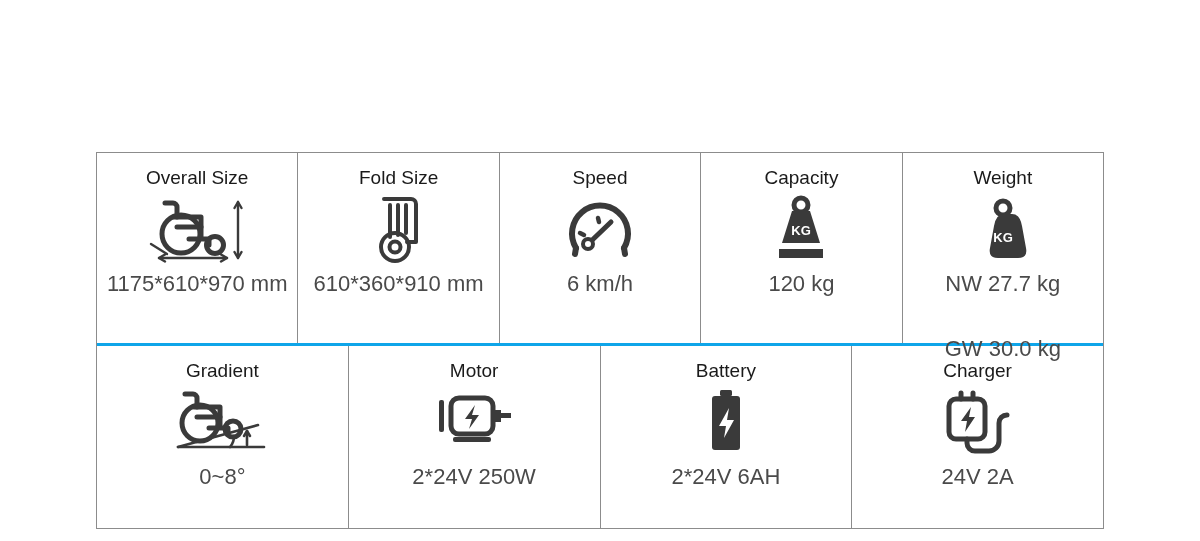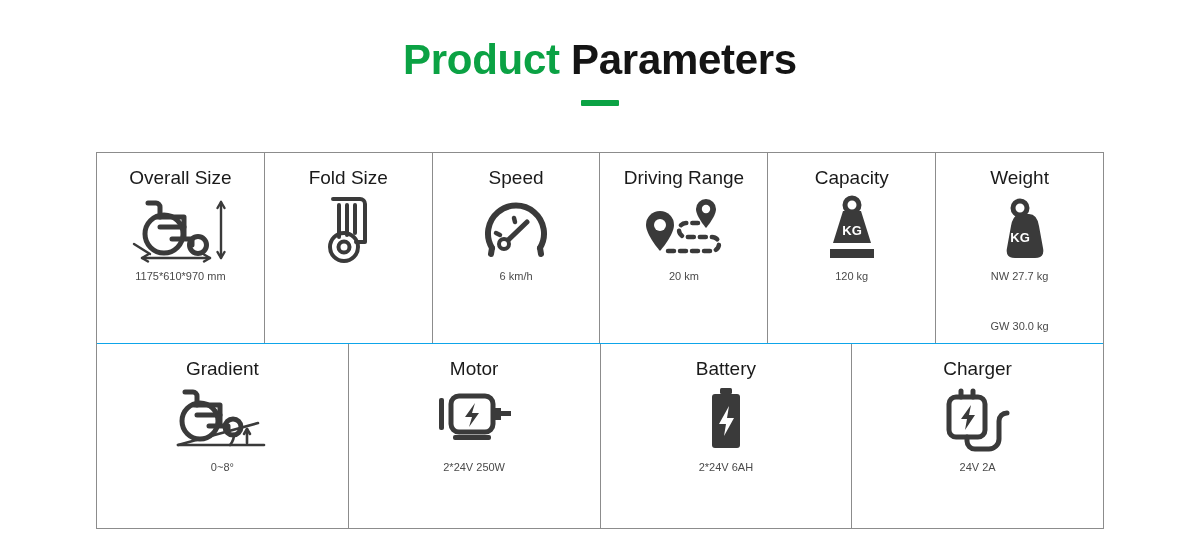--- a/index.html
+++ b/index.html
@@ -34,21 +34,21 @@
     position: absolute;
     left: 96px;  top: 152px;
     width: 1008px; height: 377px;
     border: 1px solid #8c8c8c;
     display: flex;
     flex-direction: column;
     background: #fff;
   }
   .spec-row { display: flex; width: 100%; }
   .spec-row.row-1 { height: 190px; }
-  .spec-row.row-2 { height: 185px; border-top: 1px solid #0ea5e9; }
+  .spec-row.row-2 { height: 185px; border-top: 3px solid #0ea5e9; }
 
   .spec-cell {
     flex: 1 1 0;
     border-right: 1px solid #8c8c8c;
     display: flex;
     flex-direction: column;
     align-items: center;
     justify-content: flex-start;
     padding: 14px 4px 0 4px;
     position: relative;
@@ -65,42 +65,36 @@
   .cell-icon {
     flex: 0 0 auto;
     height: 74px;
     display: flex;
     align-items: center;
     justify-content: center;
     margin-top: 4px;
   }
   .cell-icon svg { display:block; }
   .cell-value {
-    font-size: 11px;
+    font-size: 22px;
     color: #4a4a4a;
     line-height: 1.32;
     text-align: center;
     white-space: nowrap;
     margin-top: 2px;
   }
   .cell-value .v2 { display:block;margin-top:36px; }
   .row-2 .cell-icon { height: 70px; }
   .row-2 .cell-value { margin-top: 6px; text-align: center; }
 </style>
 </head>
 <body>
 
 <div class="page">
 
-  <div class="title-block">
-    <div class="title">
-      <span class="accent-word">Product</span><span>&nbsp;</span><span class="plain-word">Parameters</span>
-    </div>
-    <div class="title-rule"></div>
-  </div>
 
   <div class="spec-table">
 
     <div class="spec-row row-1">
 
       <div class="spec-cell">
         <div class="cell-label">Overall Size</div>
         <div class="cell-icon">
           <svg width="112" height="72" viewBox="0 0 112 72">
             <g fill="none" stroke="#3a3a3a" stroke-width="5" stroke-linecap="round" stroke-linejoin="round">
@@ -134,20 +128,23 @@
             <g fill="none" stroke="#3a3a3a" stroke-width="4" stroke-linecap="round" stroke-linejoin="round">
               <path d="M18 6 h27 a5 5 0 0 1 5 5 v38 h-9"></path>
               <path d="M24 12 v32"></path>
               <path d="M32 12 v30"></path>
               <path d="M40 12 v28"></path>
               <circle cx="29" cy="54" r="14"></circle>
               <circle cx="29" cy="54" r="5.5"></circle>
             </g>
           </svg>
         </div>
+        <div class="cell-value">
+          <span>610*360*910 mm</span>
+        </div>
       </div>
 
       <div class="spec-cell">
         <div class="cell-label">Speed</div>
         <div class="cell-icon">
           <svg width="72" height="68" viewBox="0 0 72 68">
             <g fill="none" stroke="#3a3a3a" stroke-width="6" stroke-linecap="round">
               <path d="M12 52 A28 28 0 1 1 60 52"></path>
               <path d="M12 52 l-1 6"></path>
               <path d="M60 52 l1 6"></path>
@@ -160,37 +157,20 @@
               <path d="M16 37 l4 2"></path>
               <path d="M34 22 l1 4"></path>
             </g>
           </svg>
         </div>
         <div class="cell-value">
           <span>6 km/h</span>
         </div>
       </div>
 
-      <div class="spec-cell">
-        <div class="cell-label">Driving Range</div>
-        <div class="cell-icon">
-          <svg width="92" height="70" viewBox="0 0 92 70">
-            <path d="M22 16 a14 14 0 0 1 14 14 c0 10 -14 26 -14 26 s-14 -16 -14 -26 a14 14 0 0 1 14 -14 z" fill="#3a3a3a"></path>
-            <circle cx="22" cy="30" r="6" fill="#fff"></circle>
-            <path d="M68 4 a10 10 0 0 1 10 10 c0 7.5 -10 19 -10 19 s-10 -11.5 -10 -19 a10 10 0 0 1 10 -10 z" fill="#3a3a3a"></path>
-            <circle cx="68" cy="14" r="4.2" fill="#fff"></circle>
-            <g fill="none" stroke="#3a3a3a" stroke-width="4.5" stroke-linecap="round" stroke-dasharray="6 6">
-              <path d="M30 56 H74 a7 7 0 0 0 0 -14 H48 a7 7 0 0 1 0 -14 H60"></path>
-            </g>
-          </svg>
-        </div>
-        <div class="cell-value">
-          <span>20 km</span>
-        </div>
-      </div>
 
       <div class="spec-cell">
         <div class="cell-label">Capacity</div>
         <div class="cell-icon">
           <svg width="62" height="70" viewBox="0 0 62 70">
             <circle cx="31" cy="10" r="7" fill="none" stroke="#3a3a3a" stroke-width="5"></circle>
             <path d="M22 16 h18 l10 32 H12 z" fill="#3a3a3a"></path>
             <text x="31" y="40" font-family="Liberation Sans, sans-serif" font-size="13" font-weight="bold" fill="#ffffff" text-anchor="middle">KG</text>
             <rect x="9" y="54" width="44" height="9" fill="#3a3a3a"></rect>
           </svg>

